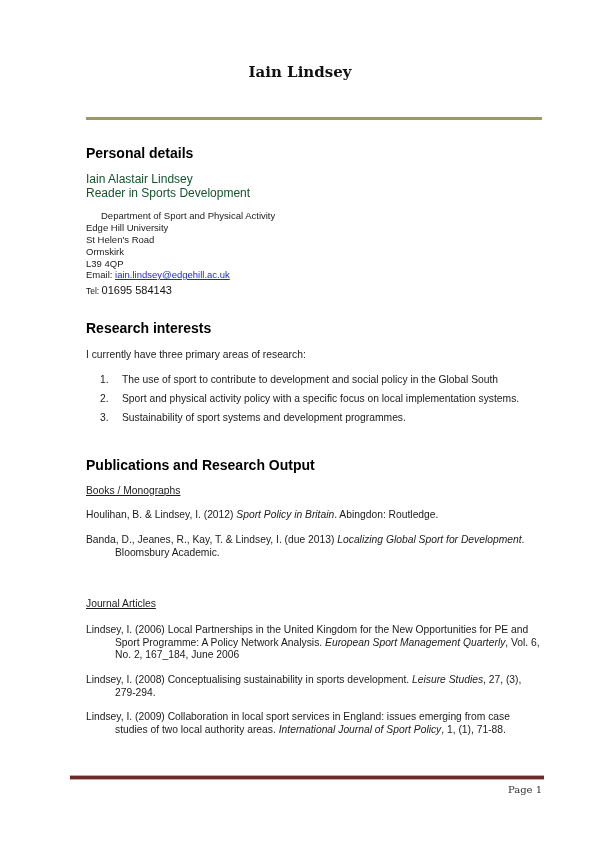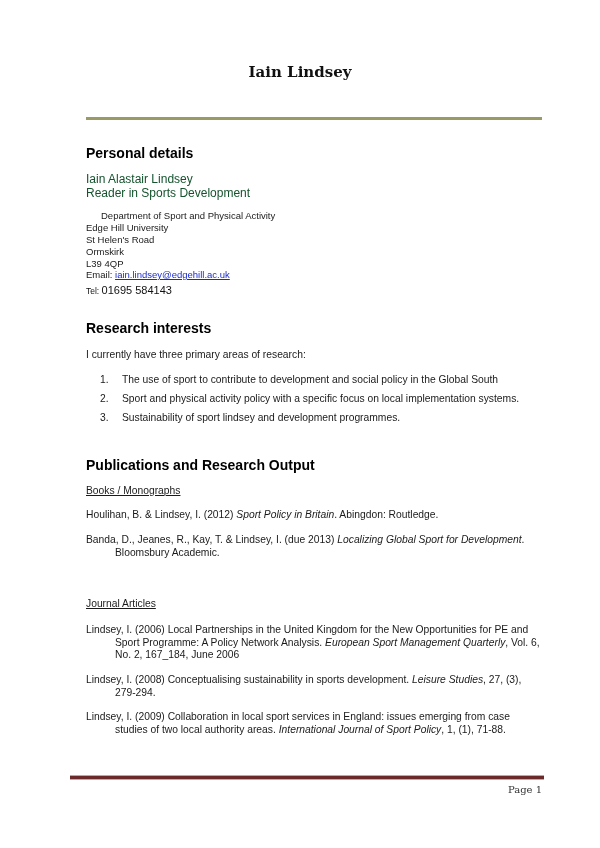--- a/index.html
+++ b/index.html
@@ -74,21 +74,21 @@
     <div class="abs body-text" style="top:348px;">I currently have three primary areas of research:</div>
 
     <div class="list">
       <div class="list-item" style="top:0px;">
         <span class="list-num">1.</span><span>The use of sport to contribute to development and social policy in the Global South</span>
       </div>
       <div class="list-item" style="top:19px;">
         <span class="list-num">2.</span><span>Sport and physical activity policy with a specific focus on local implementation systems.</span>
       </div>
       <div class="list-item" style="top:38px;">
-        <span class="list-num">3.</span><span>Sustainability of sport lindsey and development programmes.</span>
+        <span class="list-num">3.</span><span>Sustainability of sport systems and development programmes.</span>
       </div>
     </div>
 
     <div class="h2" style="top:457px;">Publications and Research Output</div>
     <div class="subhead" style="top:485px;">Books / Monographs</div>
 
     <div class="ref" style="top:509px;">
       <span>Houlihan, B. &amp; Lindsey, I. (2012) </span><i>Sport Policy in Britain</i><span>. Abingdon: Routledge.</span>
     </div>
     <div class="ref" style="top:534px;">

